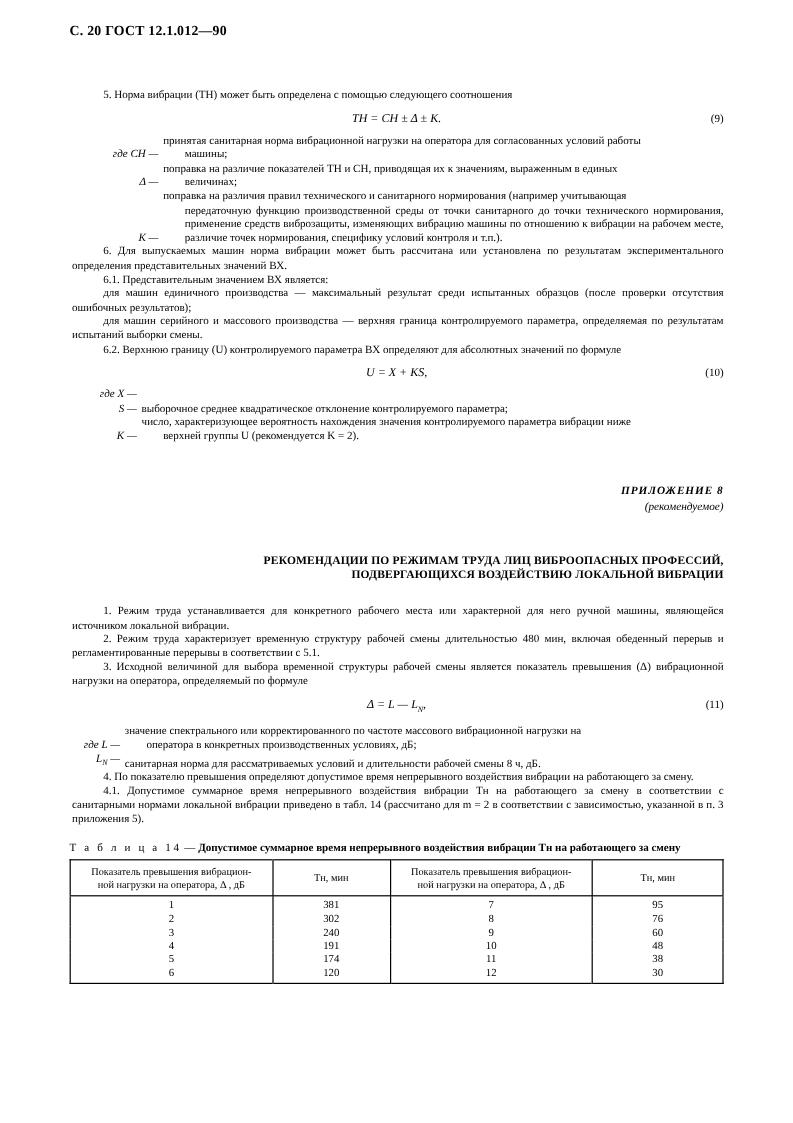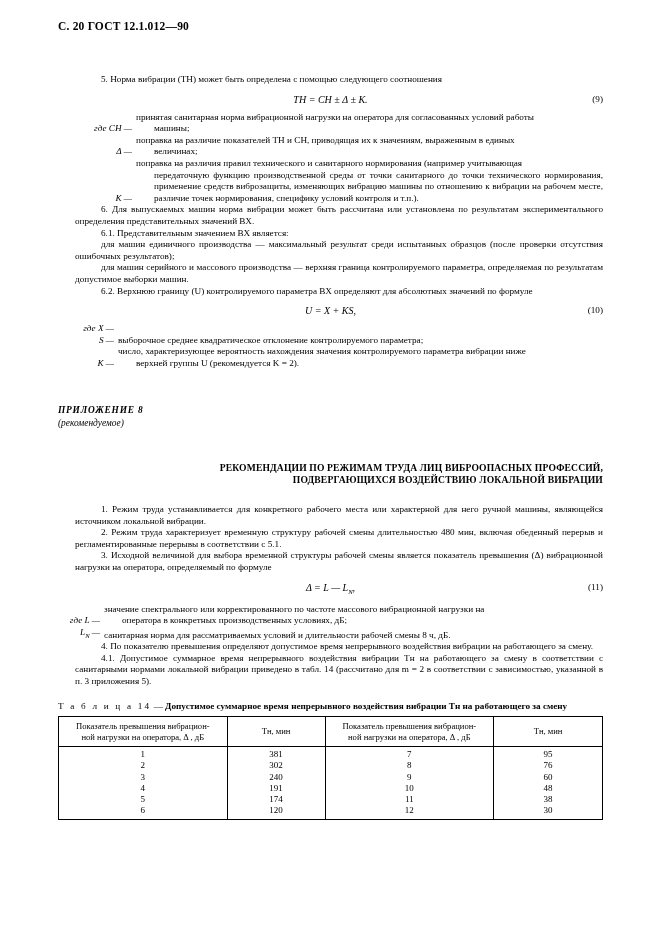--- a/index.html
+++ b/index.html
@@ -35,21 +35,21 @@
 
   
   .content {
     position: absolute;
     left: 58px;
     top: 74px;
     width: 545px;
   }
 
   p.para {
-    margin: 0 0 0 17px;
+    margin: 0 0 0 2px;
     font-size: 9.2px;
     line-height: 11.6px;
     text-align: justify;
     text-indent: 26px;
     hyphens: manual;
   }
 
   .formula {
     position: relative;
     text-align: center;
@@ -99,21 +99,21 @@
   .dl-a .lead { width: 74px; }
   .dl-b .lead { width: 56px; }
   .dl-c .lead { width: 42px; }
 
   
   .appendix {
     position: absolute;
     left: 58px;
     top: 404px;
     width: 545px;
-    text-align: left;
+    text-align: right;
     font-style: italic;
     font-size: 9.4px;
     line-height: 12.5px;
   }
   .appendix .a-title {
     font-weight: bold;
     letter-spacing: 0.8px;
   }
 
   
@@ -212,21 +212,21 @@
       </div>
       <div class="defrow">
         <span class="lead sym">K —</span>
         <span class="dsc"><span>поправка на различия правил технического и санитарного нормирования (например учитывающая</span><span class="cont">передаточную функцию производственной среды от точки санитарного до точки технического нормирования, применение средств виброзащиты, изменяющих вибрацию машины по отношению к вибрации на рабочем месте, различие точек нормирования, специфику условий контроля и т.п.).</span></span>
       </div>
     </div>
 
     <p class="para">6. Для выпускаемых машин норма вибрации может быть рассчитана или установлена по результатам экспериментального определения представительных значений ВХ.</p>
     <p class="para">6.1. Представительным значением ВХ является:</p>
     <p class="para">для машин единичного производства — максимальный результат среди испытанных образцов (после проверки отсутствия ошибочных результатов);</p>
-    <p class="para">для машин серийного и массового производства — верхняя граница контролируемого параметра, определяемая по результатам допустимое выборки машин.</p>
+    <p class="para">для машин серийного и массового производства — верхняя граница контролируемого параметра, определяемая по результатам испытаний выборки смены.</p>
     <p class="para">6.2. Верхнюю границу (U) контролируемого параметра ВХ определяют для абсолютных значений по формуле</p>
 
     <div class="formula">
       <span>U = X + KS,</span>
       <span class="eqno">(10)</span>
     </div>
 
     <div class="deflist dl-b">
       <div class="defrow">
         <span class="lead sym">где  X —</span>

